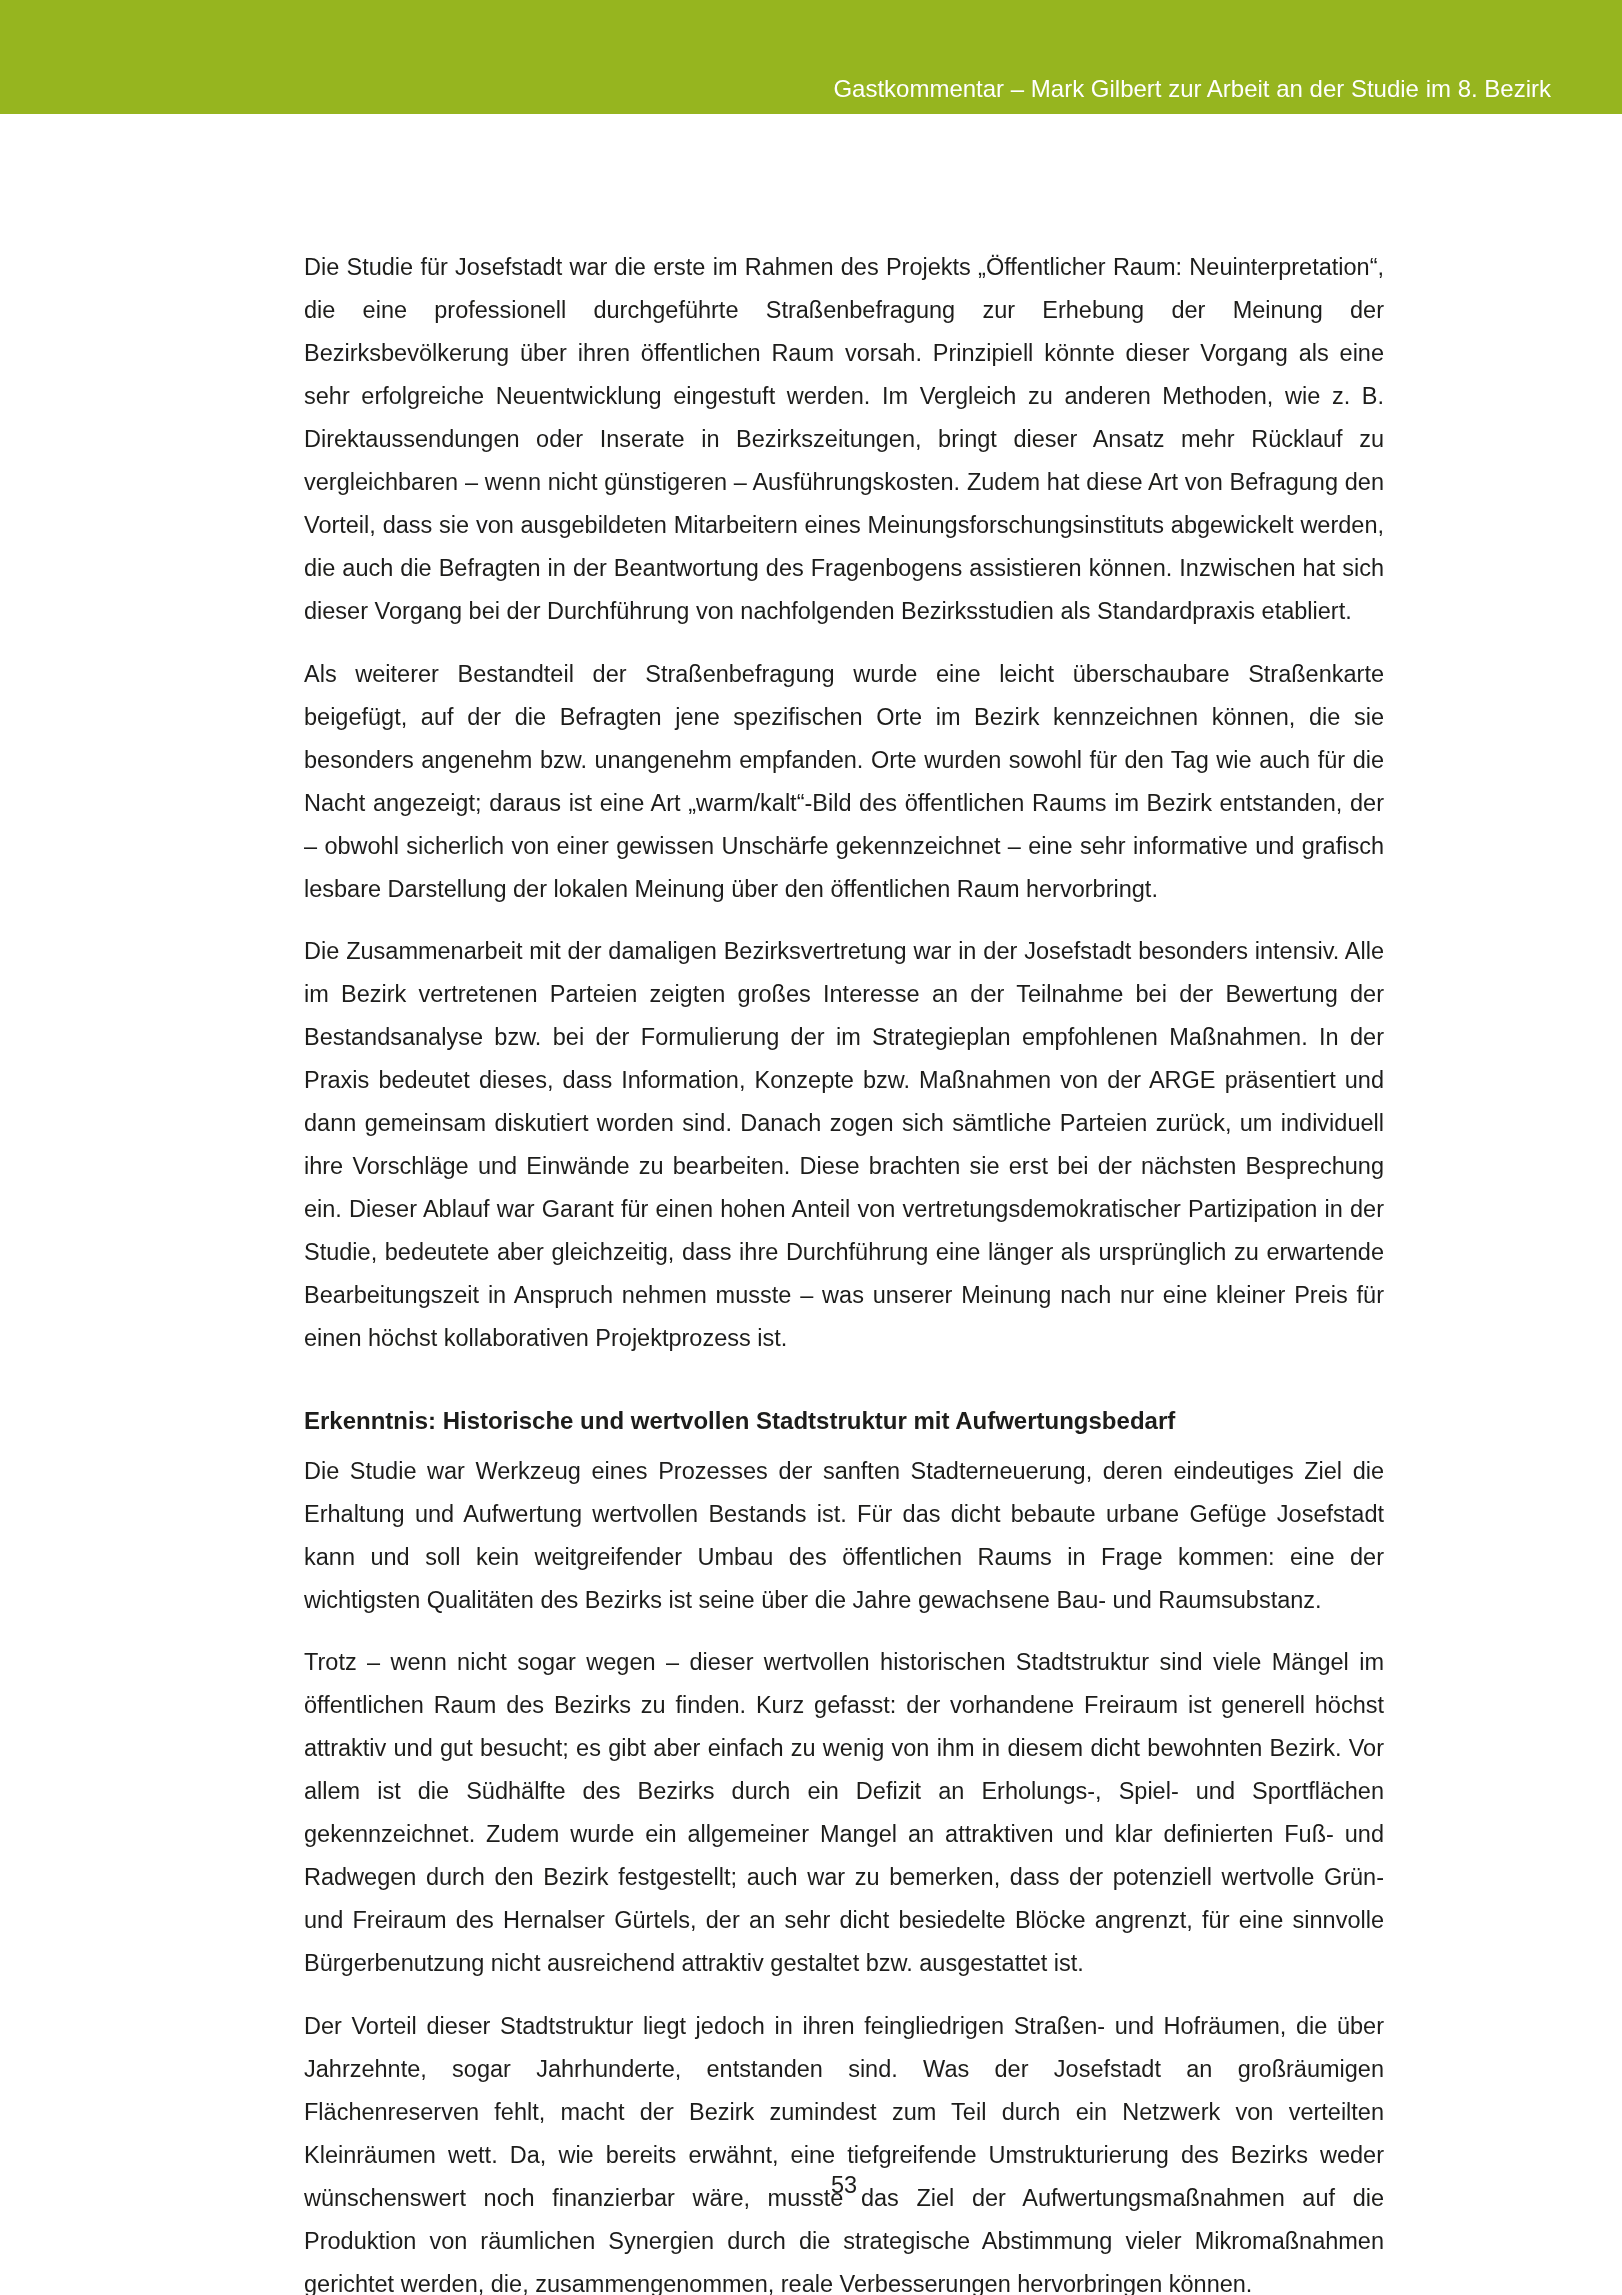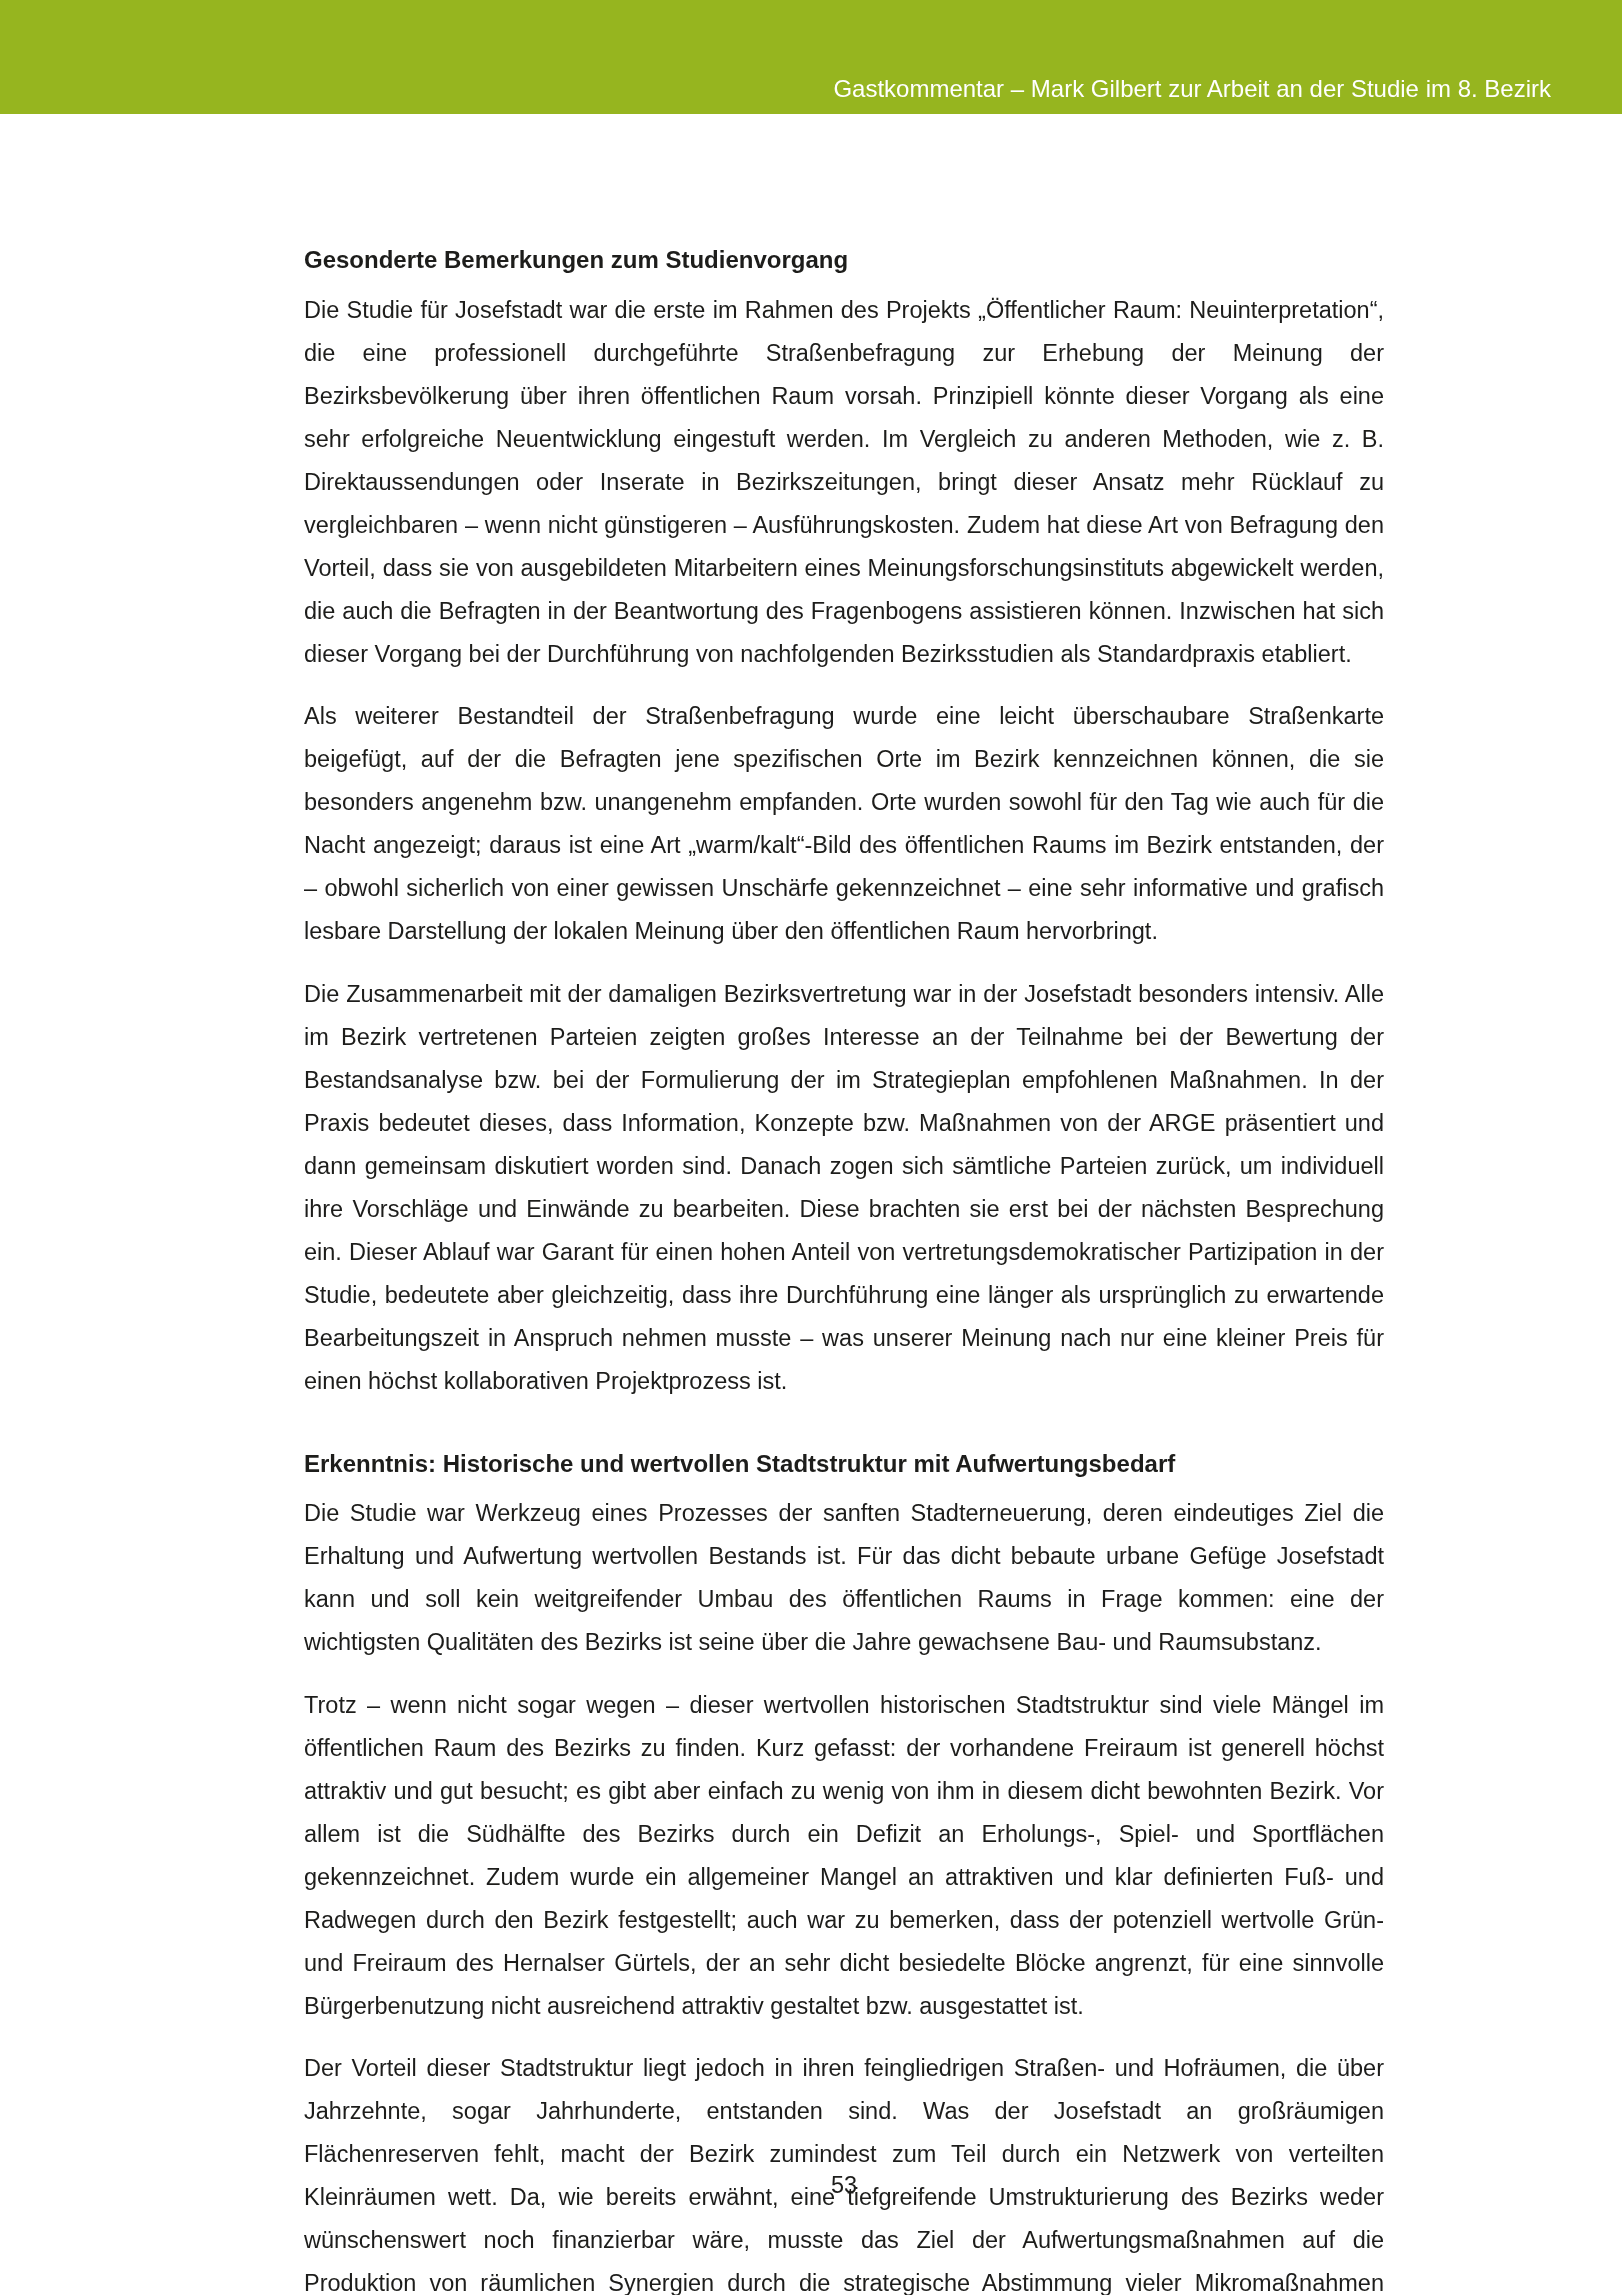--- a/index.html
+++ b/index.html
@@ -71,21 +71,20 @@
 
 <div class="page">
 
   <header class="header-band" style="background-color: rgb(150, 181, 31); color: rgb(255, 255, 255);">
     <span class="header-text">Gastkommentar – Mark Gilbert zur Arbeit an der Studie im 8. Bezirk</span>
   </header>
 
   <main class="content">
 
     <section class="section">
-      <h2 class="sec-heading">Gesonderte Bemerkungen zum Studienvorgang</h2>
       <p class="body-para" lang="de">Die Studie für Josefstadt war die erste im Rahmen des Projekts „Öffentlicher Raum: Neuinterpretation“, die eine professionell durchgeführte Straßenbefragung zur Erhebung der Meinung der Bezirksbevölkerung über ihren öffentlichen Raum vorsah. Prinzipiell könnte dieser Vorgang als eine sehr erfolgreiche Neuentwicklung eingestuft werden. Im Vergleich zu anderen Methoden, wie z. B. Direktaussendungen oder Inserate in Bezirkszeitungen, bringt dieser Ansatz mehr Rücklauf zu vergleichbaren – wenn nicht günstigeren – Ausführungskosten. Zudem hat diese Art von Befragung den Vorteil, dass sie von ausgebildeten Mitarbeitern eines Meinungsforschungsinstituts abgewickelt werden, die auch die Befragten in der Beantwortung des Fragenbogens assistieren können. Inzwischen hat sich dieser Vorgang bei der Durchführung von nachfolgenden Bezirksstudien als Standardpraxis etabliert.</p>
       <p class="body-para" lang="de">Als weiterer Bestandteil der Straßenbefragung wurde eine leicht überschaubare Straßenkarte beigefügt, auf der die Befragten jene spezifischen Orte im Bezirk kennzeichnen können, die sie besonders angenehm bzw. unangenehm empfanden. Orte wurden sowohl für den Tag wie auch für die Nacht angezeigt; daraus ist eine Art „warm/kalt“-Bild des öffentlichen Raums im Bezirk entstanden, der – obwohl sicherlich von einer gewissen Unschärfe gekennzeichnet – eine sehr informative und grafisch lesbare Darstellung der lokalen Meinung über den öffentlichen Raum hervorbringt.</p>
       <p class="body-para" lang="de">Die Zusammenarbeit mit der damaligen Bezirksvertretung war in der Josefstadt besonders intensiv. Alle im Bezirk vertretenen Parteien zeigten großes Interesse an der Teilnahme bei der Bewertung der Bestandsanalyse bzw. bei der Formulierung der im Strategieplan empfohlenen Maßnahmen. In der Praxis bedeutet dieses, dass Information, Konzepte bzw. Maßnahmen von der ARGE präsentiert und dann gemeinsam diskutiert worden sind. Danach zogen sich sämtliche Parteien zurück, um individuell ihre Vorschläge und Einwände zu bearbeiten. Diese brachten sie erst bei der nächsten Besprechung ein. Dieser Ablauf war Garant für einen hohen Anteil von vertretungsdemokratischer Partizipation in der Studie, bedeutete aber gleichzeitig, dass ihre Durchführung eine länger als ursprünglich zu erwartende Bearbeitungszeit in Anspruch nehmen musste – was unserer Meinung nach nur eine kleiner Preis für einen höchst kollaborativen Projektprozess ist.</p>
     </section>
 
     <section class="section">
       <h2 class="sec-heading">Erkenntnis: Historische und wertvollen Stadtstruktur mit Aufwertungsbedarf</h2>
       <p class="body-para" lang="de">Die Studie war Werkzeug eines Prozesses der sanften Stadterneuerung, deren eindeutiges Ziel die Erhaltung und Aufwertung wertvollen Bestands ist. Für das dicht bebaute urbane Gefüge Josefstadt kann und soll kein weitgreifender Umbau des öffentlichen Raums in Frage kommen: eine der wichtigsten Qualitäten des Bezirks ist seine über die Jahre gewachsene Bau- und Raumsubstanz.</p>
       <p class="body-para" lang="de">Trotz – wenn nicht sogar wegen – dieser wertvollen historischen Stadtstruktur sind viele Mängel im öffentlichen Raum des Bezirks zu finden. Kurz gefasst: der vorhandene Freiraum ist generell höchst attraktiv und gut besucht; es gibt aber einfach zu wenig von ihm in diesem dicht bewohnten Bezirk. Vor allem ist die Südhälfte des Bezirks durch ein Defizit an Erholungs-, Spiel- und Sportflächen gekennzeichnet. Zudem wurde ein allgemeiner Mangel an attraktiven und klar definierten Fuß- und Radwegen durch den Bezirk festgestellt; auch war zu bemerken, dass der potenziell wertvolle Grün- und Freiraum des Hernalser Gürtels, der an sehr dicht besiedelte Blöcke angrenzt, für eine sinnvolle Bürgerbenutzung nicht ausreichend attraktiv gestaltet bzw. ausgestattet ist.</p>
       <p class="body-para" lang="de">Der Vorteil dieser Stadtstruktur liegt jedoch in ihren feingliedrigen Straßen- und Hofräumen, die über Jahrzehnte, sogar Jahrhunderte, entstanden sind. Was der Josefstadt an großräumigen Flächenreserven fehlt, macht der Bezirk zumindest zum Teil durch ein Netzwerk von verteilten Kleinräumen wett. Da, wie bereits erwähnt, eine tiefgreifende Umstrukturierung des Bezirks weder wünschenswert noch finanzierbar wäre, musste das Ziel der Aufwertungsmaßnahmen auf die Produktion von räumlichen Synergien durch die strategische Abstimmung vieler Mikromaßnahmen gerichtet werden, die, zusammengenommen, reale Verbesserungen hervorbringen können.</p>

